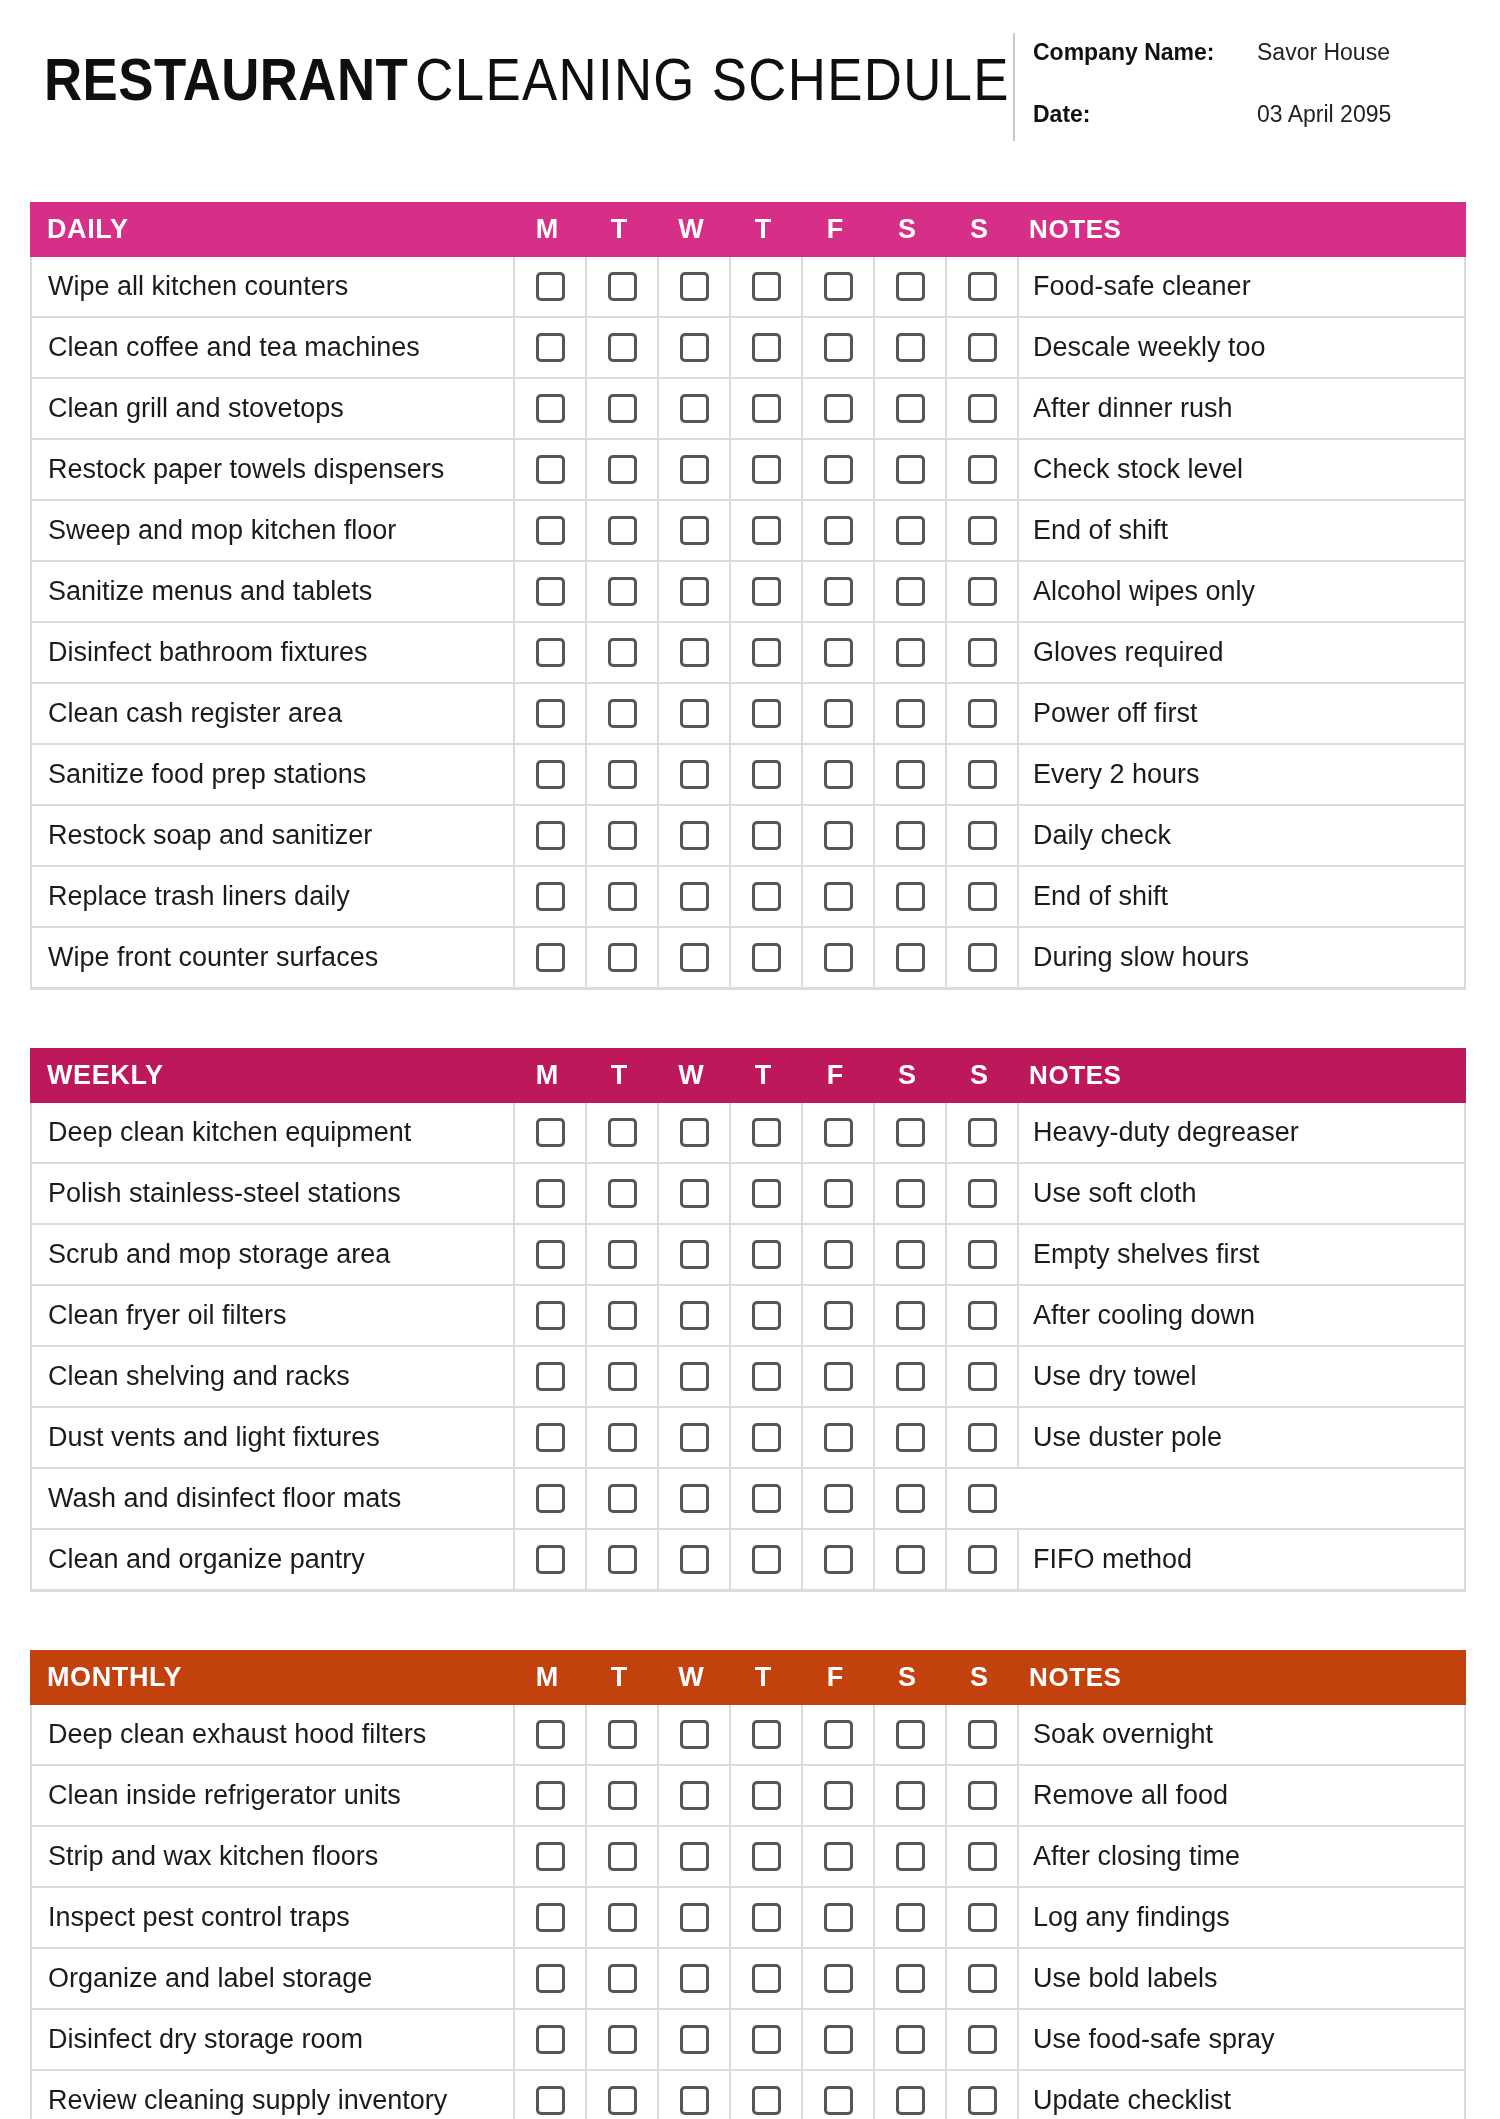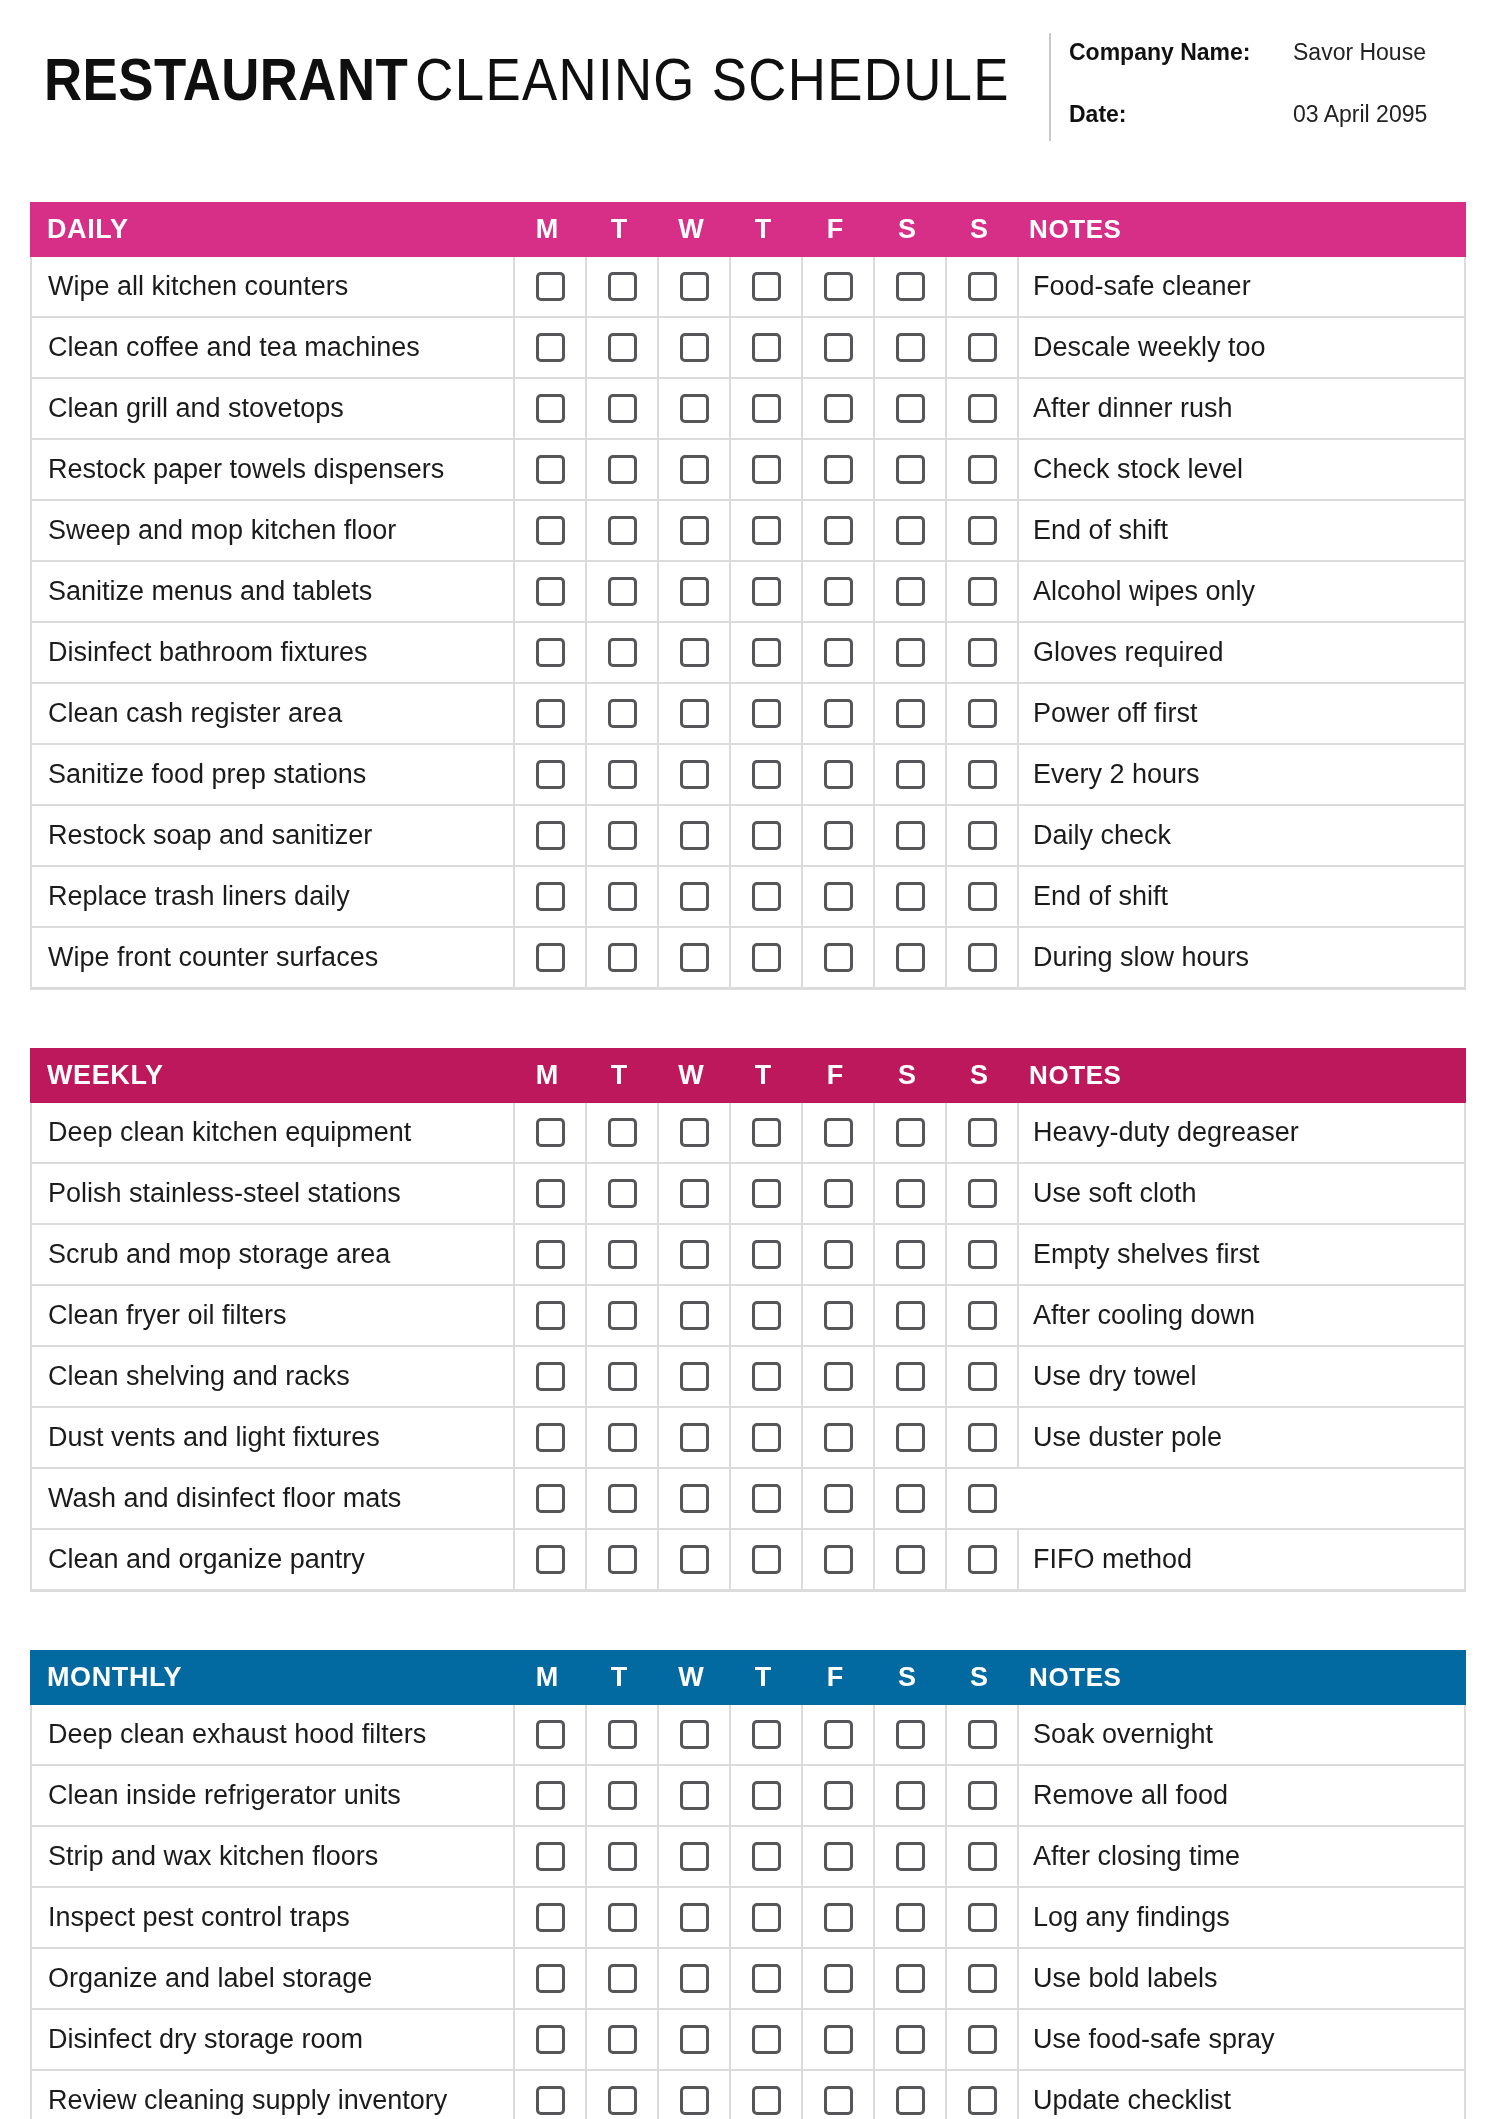--- a/index.html
+++ b/index.html
@@ -20,21 +20,21 @@
   }
   .page-title .t-bold { font-weight:bold; letter-spacing:0.5px; }
   .page-title .t-light { font-weight:normal; letter-spacing:1.5px; margin-left:8px; }
 
   .meta {
     position:absolute; left:1013px; top:33px;
     border-left:2px solid #c9c9c9;
     padding:6px 0 10px 18px;
     display:grid; grid-template-columns:224px auto;
     row-gap:32px; align-items:baseline;
-    font-size:23px; min-height:92px;margin-left:36px;
+    font-size:23px; min-height:92px;
   }
   .meta .m-label { font-weight:bold; color:#111; }
   .meta .m-value { font-weight:normal; color:#222; }
 
   
   .tables { margin:0 30px; width:1436px; }
   section.sched-table { margin-bottom:58px; }
   section.sched-table:last-child { margin-bottom:0; }
 
   .grid-row { display:grid; grid-template-columns:481px repeat(7,72px) 1fr; }
@@ -603,21 +603,21 @@
             <span class="checkbox"></span>
           </div>
           <div class="td day-col">
             <span class="checkbox"></span>
           </div>
           <div class="td notes-col">FIFO method</div>
         </div>
       </div>
     </section>
     <section class="sched-table">
-      <div class="thead grid-row" style="background: #0369a1; margin-top: 8px;">
+      <div class="thead grid-row" style="background: #c2410c; margin-top: 8px;">
         <div class="th task-col">MONTHLY</div>
         <div class="th day-col">M</div>
         <div class="th day-col">T</div>
         <div class="th day-col">W</div>
         <div class="th day-col">T</div>
         <div class="th day-col">F</div>
         <div class="th day-col">S</div>
         <div class="th day-col">S</div>
         <div class="th notes-col">NOTES</div>
       </div>

